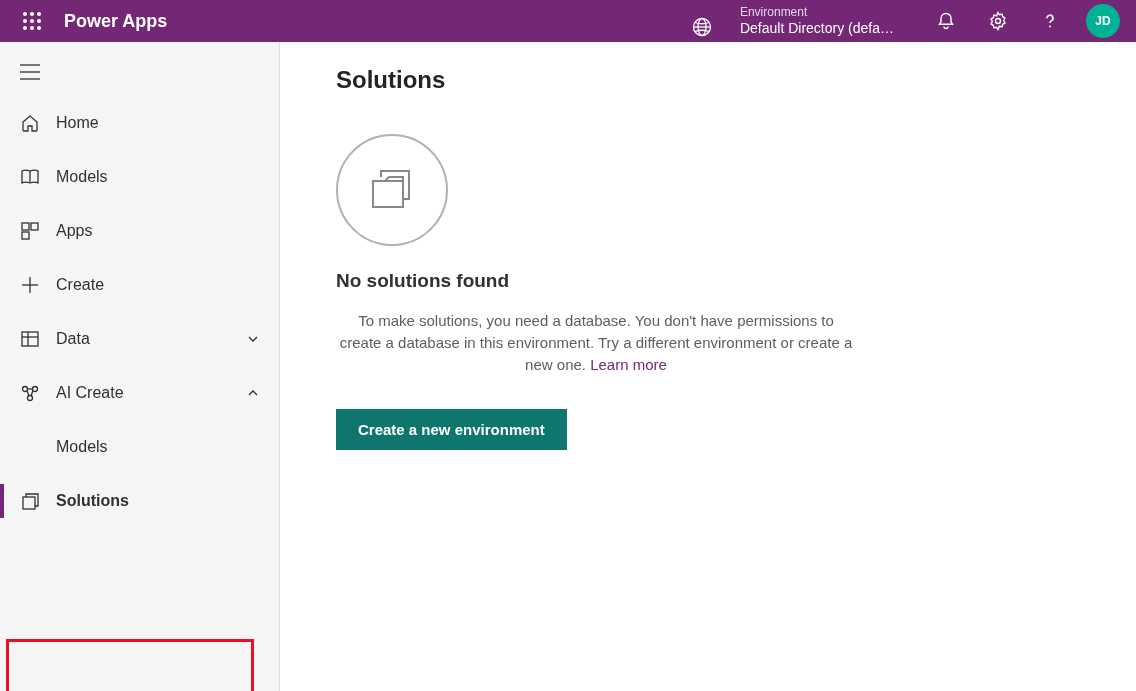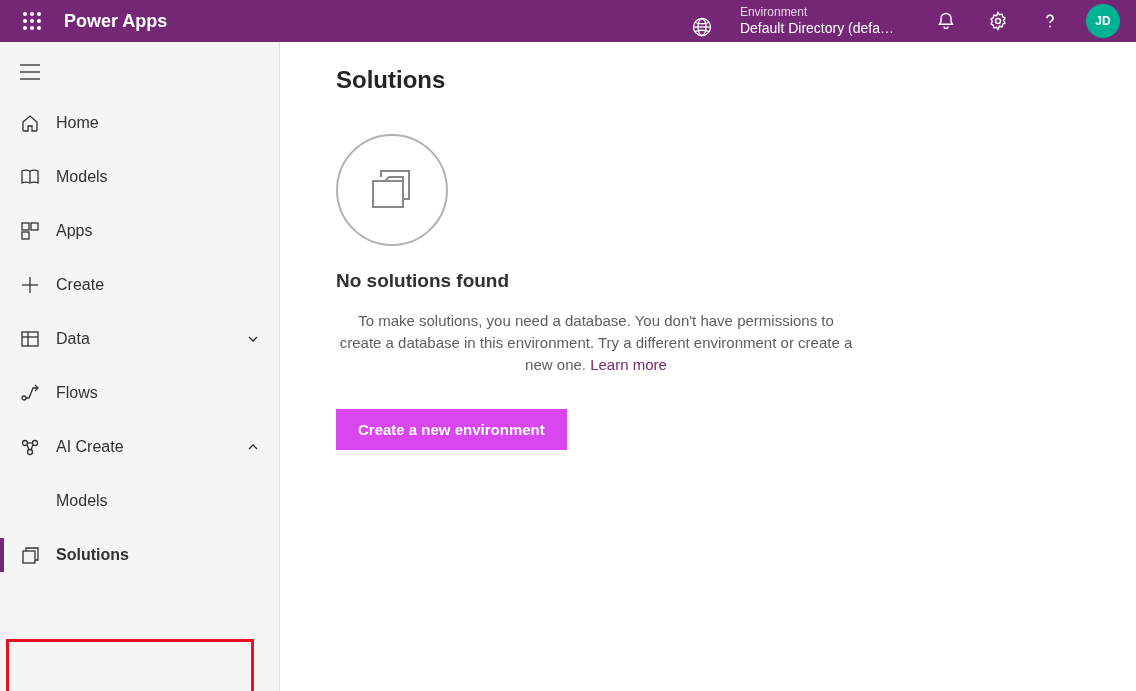--- a/index.html
+++ b/index.html
@@ -73,21 +73,21 @@
   }
   .empty-icon-circle {
     width: 112px; height: 112px; border: 2px solid #b3b0ad; border-radius: 50%;
     display:flex; align-items:center; justify-content:center; color:#8a8886;
     margin-bottom: 24px;
   }
   .empty-title { font-size: 19px; font-weight: 600; color: #323130; margin-bottom: 18px;}
   .empty-text { font-size: 15px; color: #605e5c; max-width: 520px; line-height: 1.45; }
   .empty-text a { color: #742774; text-decoration: none; cursor:pointer;}
   .primary-btn {
-    margin-top: 34px; background: #d946ef; color: #fff; border: none;
+    margin-top: 34px; background: #0f766e; color: #fff; border: none;
     padding: 12px 22px; font-size: 15px; font-weight: 600; cursor: pointer;
   }
 
   svg { display:block; }
 </style>
 </head>
 <body>
 
 <div class="header">
   <div class="waffle">
@@ -213,30 +213,20 @@
           </svg>
       </span>
       <span class="nav-label">Data</span>
       <span class="chevron">
         <svg width="14" height="14" viewBox="0 0 14 14" fill="none" stroke="#323130" stroke-width="1.3">
             <polyline points="3,5 7,9 11,5"></polyline>
           </svg>
       </span>
     </div>
 
-    <div class="nav-item">
-      <span class="nav-icon">
-        <svg width="20" height="20" viewBox="0 0 20 20" fill="none" stroke="#323130" stroke-width="1.3">
-            <circle cx="4" cy="15" r="2"></circle>
-            <path d="M6 15h3l4-10h4"></path>
-            <polyline points="15,2 18,5 15,8"></polyline>
-          </svg>
-      </span>
-      <span class="nav-label">Flows</span>
-    </div>
 
     <div class="nav-item">
       <span class="nav-icon">
         <svg width="20" height="20" viewBox="0 0 20 20" fill="none" stroke="#323130" stroke-width="1.3">
             <circle cx="5" cy="6" r="2.5"></circle>
             <circle cx="15" cy="6" r="2.5"></circle>
             <circle cx="10" cy="15" r="2.5"></circle>
             <line x1="7" y1="7.5" x2="9" y2="13"></line>
             <line x1="13" y1="7.5" x2="11" y2="13"></line>
             <line x1="7.5" y1="6" x2="12.5" y2="6"></line>

